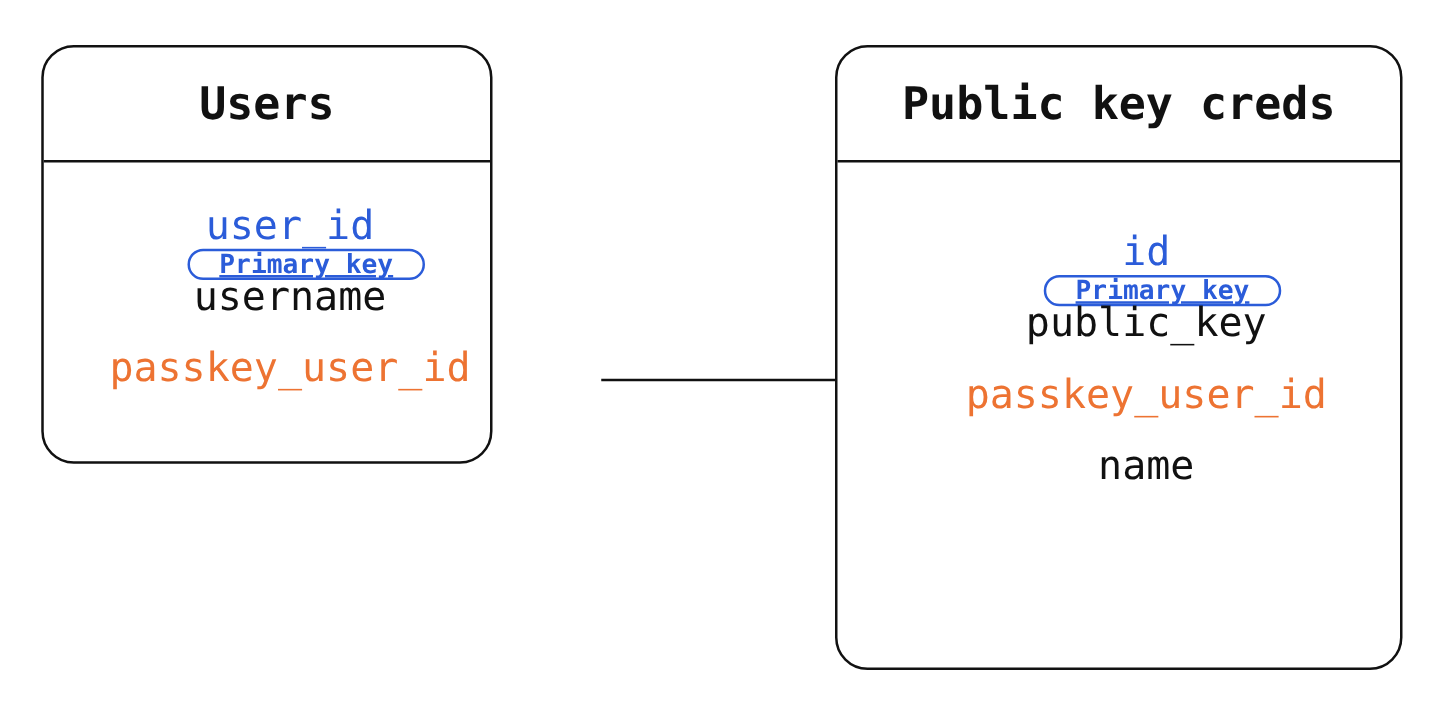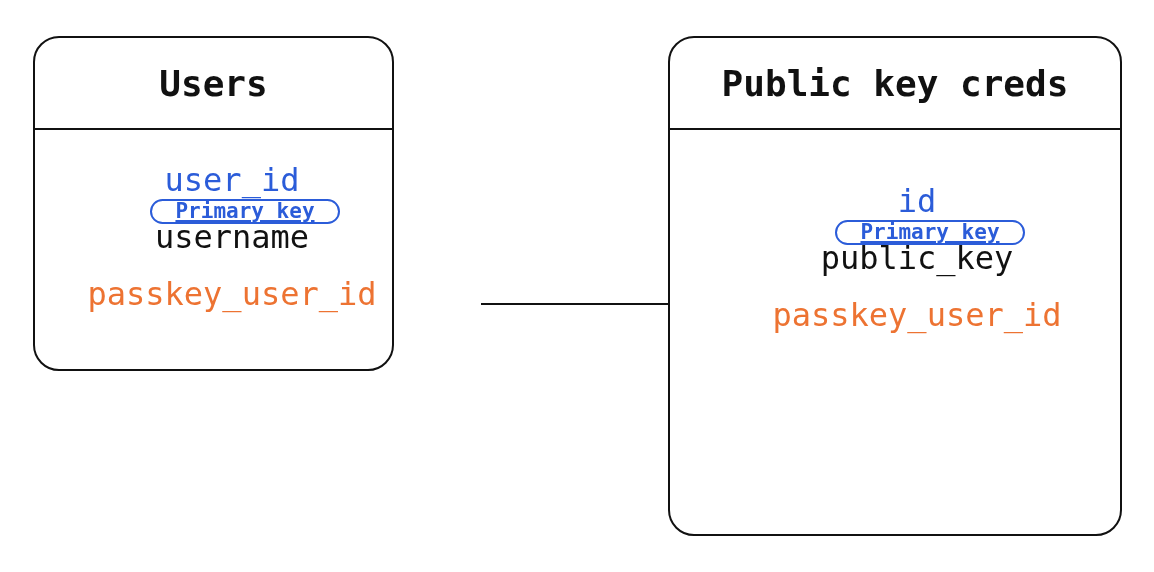--- a/index.html
+++ b/index.html
@@ -113,16 +113,19 @@
       <div class="frow">
         <span class="fname c-primary">id</span>
         <span class="badge">Primary key</span>
       </div>
       <div class="frow">
         <span class="fname">public_key</span>
       </div>
       <div class="frow">
         <span class="fname c-foreign">passkey_user_id</span>
       </div>
+      <div class="frow">
+        <span class="fname">name</span>
+      </div>
     </div>
   </div>
 
 </div>
 
 </body></html>

